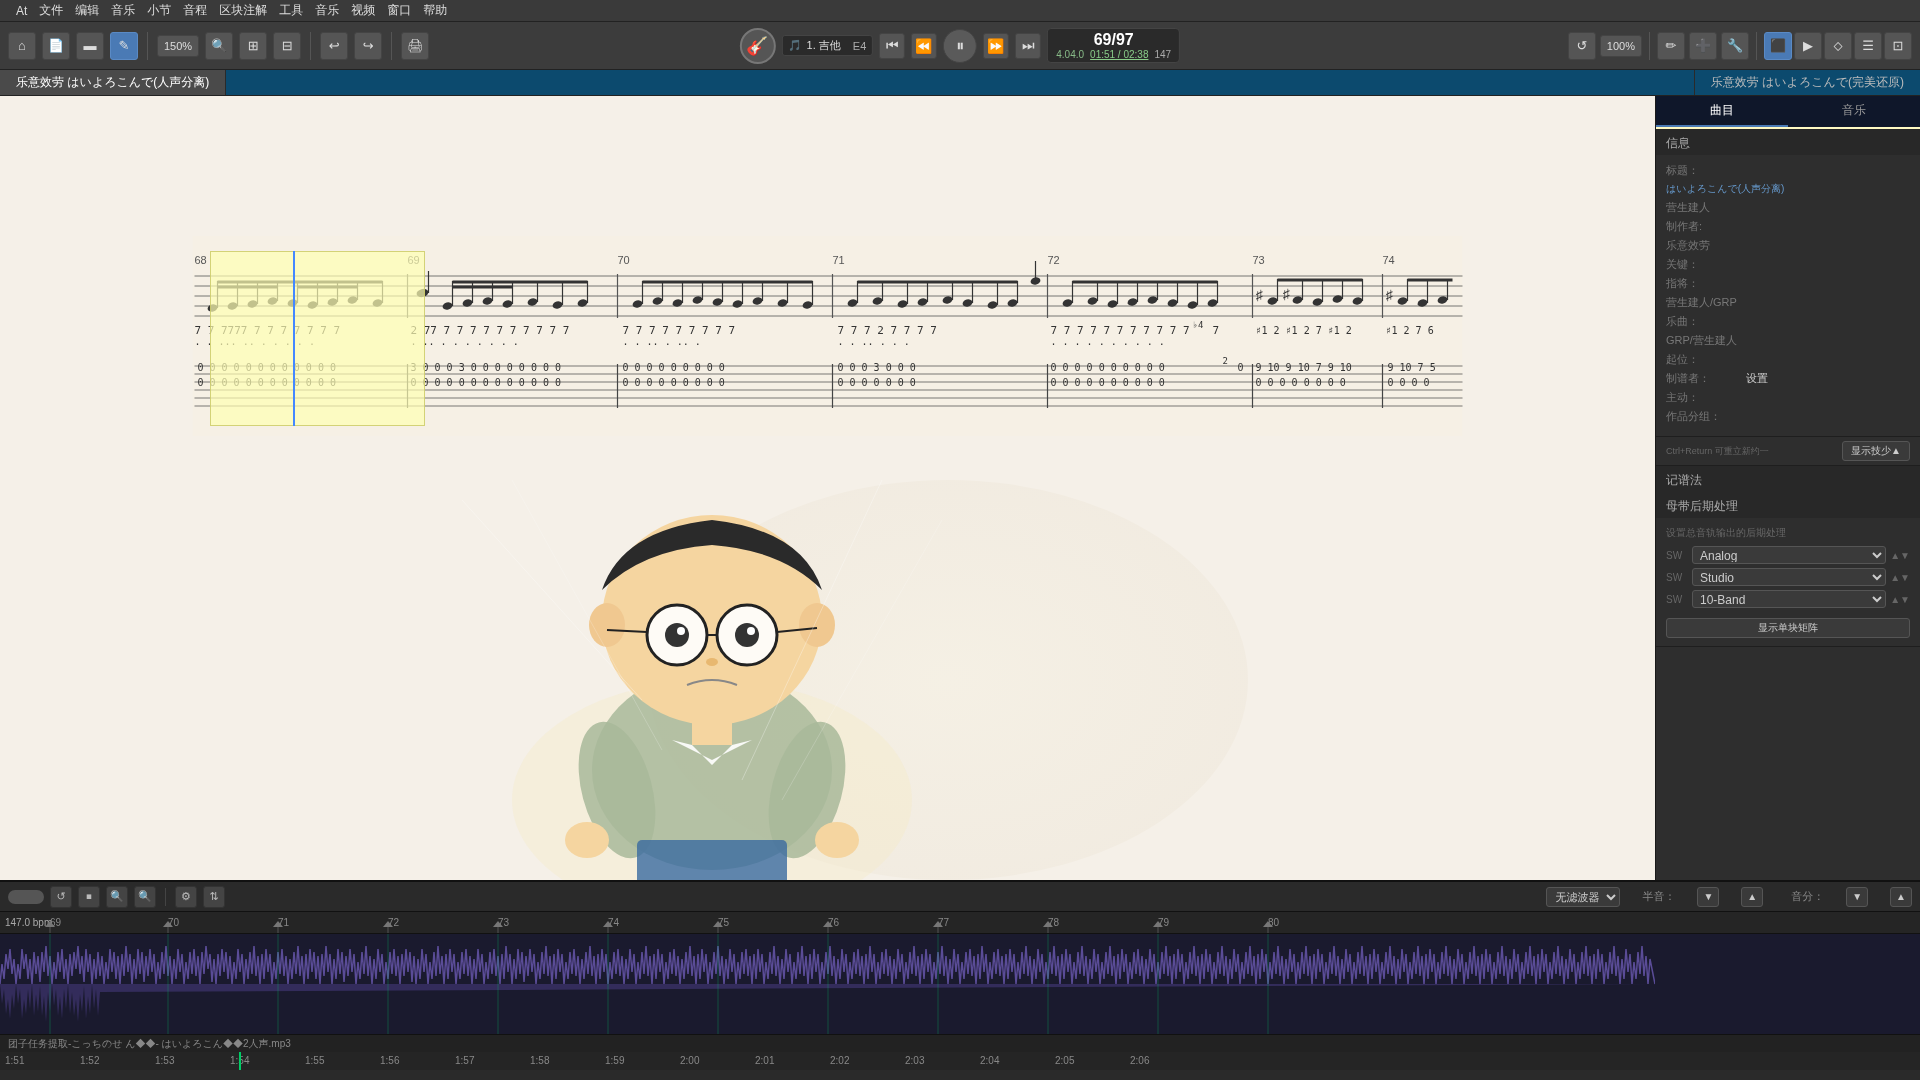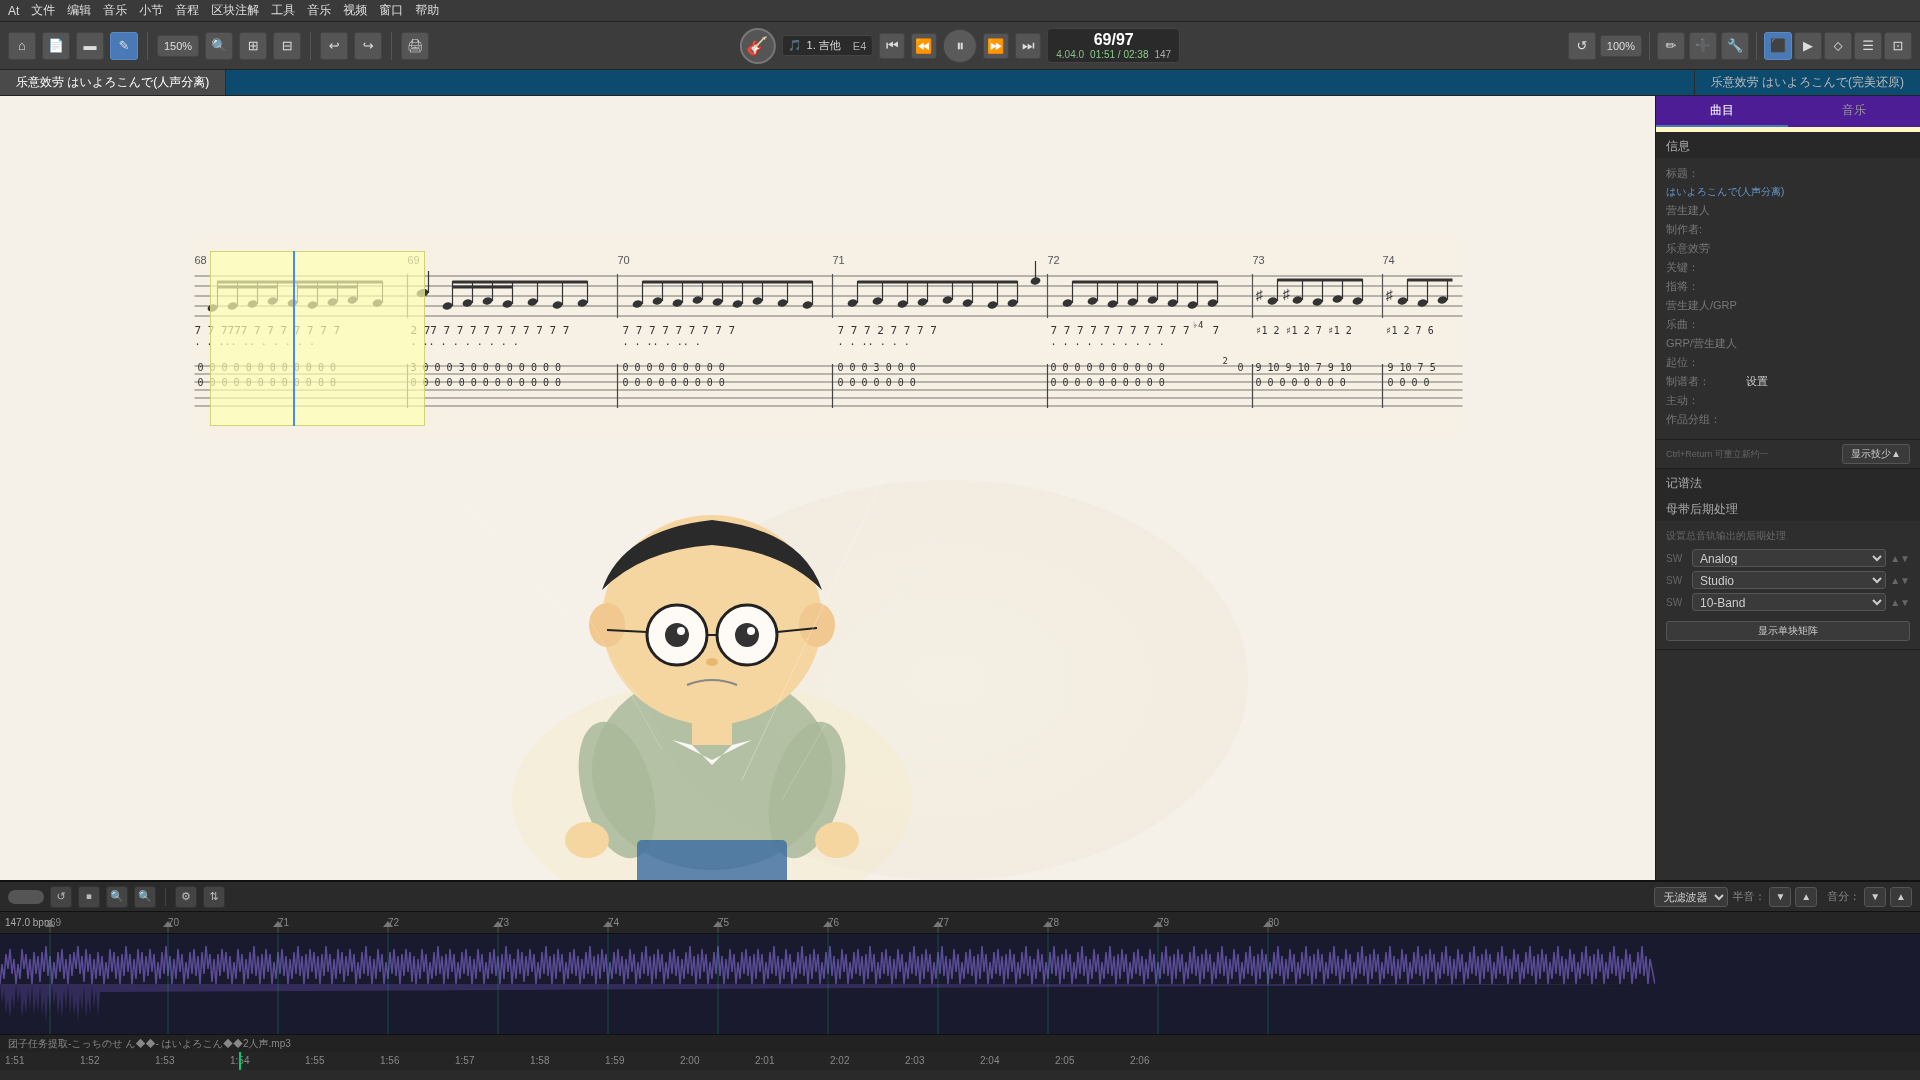--- a/index.html
+++ b/index.html
@@ -4,21 +4,21 @@
   <style>
     * { margin: 0; padding: 0; box-sizing: border-box; }
     body { width: 1920px; height: 1080px; overflow: hidden; background: #2a2a2a; font-family: 'Arial', sans-serif; font-size: 12px; color: #ccc; }
 
     
     #menubar {
       height: 22px;
       background: #3a3a3a;
       display: flex;
       align-items: center;
-      padding: 0 8px;
+      padding: 0 16px;
       gap: 12px;
       border-bottom: 1px solid #222;
       position: relative;
     }
     #menubar span { font-size: 12px; color: #ddd; cursor: pointer; }
 
     
     #toolbar {
       height: 48px;
       background: #3c3c3c;
@@ -67,21 +67,21 @@
     }
     #transport-info {
       background: #2a2a2a;
       border: 1px solid #444;
       border-radius: 4px;
       padding: 2px 8px;
       display: flex; flex-direction: column; align-items: center;
       font-size: 10px; color: #aaa;
     }
     #transport-info .pos { color: #fff; font-size: 16px; font-weight: bold; }
-    #transport-info .time { color: #88cc88; }
+    #transport-info .time { color: #88cc88; text-decoration: underline; }
 
     
     #tabbar {
       height: 26px;
       background: #0c4a6e;
       display: flex;
       align-items: stretch;
       border-bottom: 1px solid #222;
     }
     .tab {
@@ -148,22 +148,22 @@
     #right-panel {
       width: 265px;
       background: #2e2e2e;
       border-left: 1px solid #1a1a1a;
       display: flex; flex-direction: column;
       overflow-y: auto;
     }
 
     #right-tabs {
       display: flex;
-      background: #4c1d95;
-      border-bottom: 5px solid #fef9c3;
+      background: #0f172a;
+      border-bottom: 2px solid #fef9c3;
     }
     .right-tab {
       flex: 1; padding: 6px 0;
       text-align: center; font-size: 12px; color: #999;
       cursor: pointer; border-bottom: 2px solid transparent;
     }
     .right-tab.active { color: #fff; border-bottom-color: #4a7ab5; }
 
     .panel-section { padding: 8px 10px; border-bottom: 1px solid #1e1e1e; }
     .info-row { display: flex; align-items: center; margin-bottom: 4px; }
@@ -193,21 +193,21 @@
       border-bottom: 1px solid #111;
     }
     .bottom-tool-btn {
       width: 22px; height: 22px;
       background: #444; border: 1px solid #333;
       border-radius: 3px; display: flex; align-items: center; justify-content: center;
       cursor: pointer; color: #bbb; font-size: 11px;
     }
     .bottom-separator { width: 1px; height: 18px; background: #444; margin: 0 3px; }
     .bottom-right-controls {
-      margin-left: auto; display: flex; align-items: center; gap: 4px; justify-content: space-between;
+      margin-left: auto; display: flex; align-items: center; gap: 22px; justify-content: space-between;
     }
     .filter-select {
       background: #3a3a3a; border: 1px solid #555; border-radius: 3px;
       color: #ccc; font-size: 11px; padding: 1px 4px; height: 20px;
     }
     .filter-btn {
       background: #3a3a3a; border: 1px solid #555; border-radius: 3px;
       color: #ccc; font-size: 10px; padding: 1px 5px; height: 20px;
       cursor: pointer;
     }

